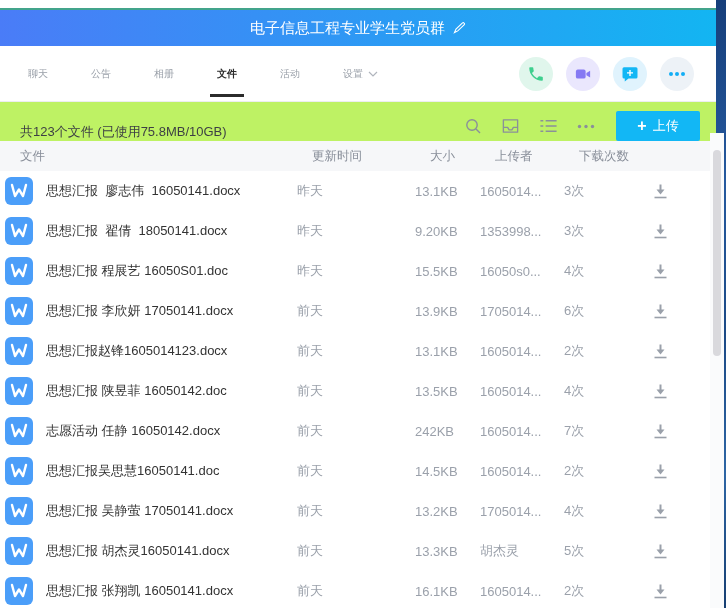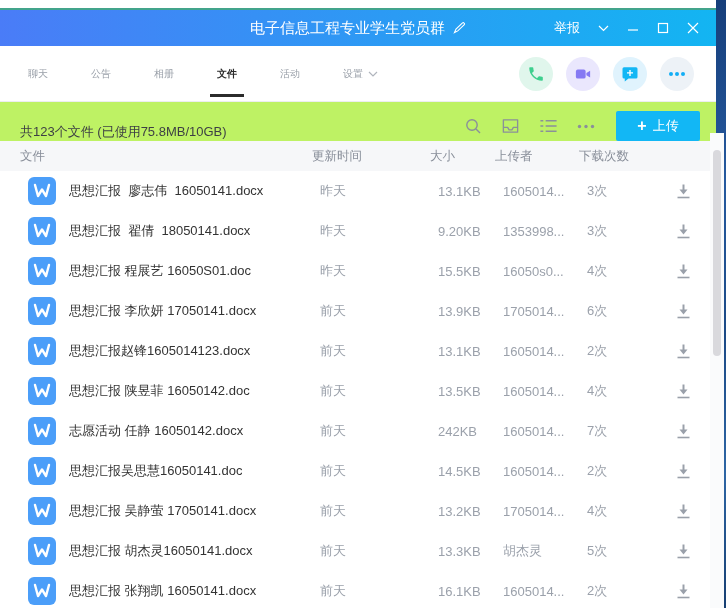--- a/index.html
+++ b/index.html
@@ -56,21 +56,21 @@
   .upload-btn{ width:84px; height:30px; background:var(--accent); color:#fff;
     border:none; border-radius:2px; font-size:13px; display:flex; align-items:center;
     justify-content:center; gap:6px; margin-left:2px; cursor:pointer;
     font-family:inherit; }
   .upload-plus{ font-size:16px; font-weight:bold; line-height:1; }
 
   
   .thead{ height:30px; flex:0 0 30px; display:flex; align-items:center;
     padding-left:20px; background:#f6f7f9; color:#898f9a; font-size:12.5px; }
   .file-list{ flex:1; overflow:hidden; }
-  .row{ height:40px; display:flex; align-items:center; padding-left:28px; }
+  .row{ height:40px; display:flex; align-items:center; padding-left:5px; }
   .cell-file{ width:280px; display:flex; align-items:center; gap:13px; overflow:hidden; }
   .cell-time{ width:118px;margin-left:12px; }
   .cell-size{ width:65px; }
   .cell-up{ width:84px; white-space:nowrap; overflow:hidden; }
   .cell-count{ width:88px; }
   .cell-dl{ width:40px; display:flex; }
   .row .cell-time,.row .cell-size,.row .cell-up,.row .cell-count{ color:var(--meta); font-size:13px; }
   .fname{ font-size:13px; color:var(--ink); white-space:pre; overflow:hidden; }
   .word-icon{ width:28px; height:28px; flex:0 0 28px; border-radius:6px;
     background:var(--word-blue); display:flex; align-items:center; justify-content:center; }
@@ -88,43 +88,20 @@
   <div class="desktop-strip"></div>
 
   <div class="window">
 
     <div class="titlebar">
       <div class="title-center">
         <span>电子信息工程专业学生党员群</span>
         <span style="display:flex;">
           <svg width="14" height="14" viewBox="0 0 14 14">
               <path d="M2.5 11.5 L4 8 L10.5 1.8 C10.8 1.5 11.3 1.5 11.7 1.8 L12.3 2.4 C12.7 2.8 12.6 3.3 12.3 3.6 L5.8 9.9 L2.5 11.5 Z" fill="none" stroke="#fff" stroke-width="1.1"></path>
-            </svg>
-        </span>
-      </div>
-      <div class="tb-controls">
-        <span class="tb-item">举报</span>
-        <span class="tb-item">
-          <svg width="11" height="7" viewBox="0 0 11 7">
-              <polyline points="1,1 5.5,5.5 10,1" fill="none" stroke="#fff" stroke-width="1.2"></polyline>
-            </svg>
-        </span>
-        <span class="tb-item">
-          <svg width="12" height="12" viewBox="0 0 12 12">
-              <line x1="1" y1="8" x2="11" y2="8" stroke="#fff" stroke-width="1.2"></line>
-            </svg>
-        </span>
-        <span class="tb-item">
-          <svg width="12" height="12" viewBox="0 0 12 12">
-              <rect x="1.5" y="1.5" width="9" height="9" fill="none" stroke="#fff" stroke-width="1.2"></rect>
-            </svg>
-        </span>
-        <span class="tb-item">
-          <svg width="12" height="12" viewBox="0 0 12 12">
-              <path d="M1 1 L11 11 M11 1 L1 11" stroke="#fff" stroke-width="1.2"></path>
             </svg>
         </span>
       </div>
     </div>
 
     <div class="tabbar">
       <div class="tabs">
         <span class="tab">
             <span>聊天</span>
           </span>

